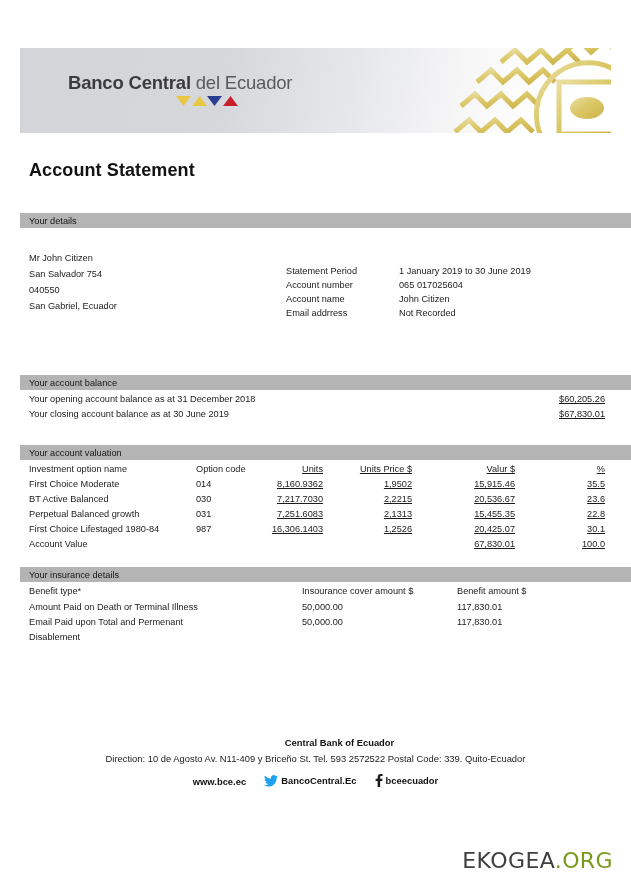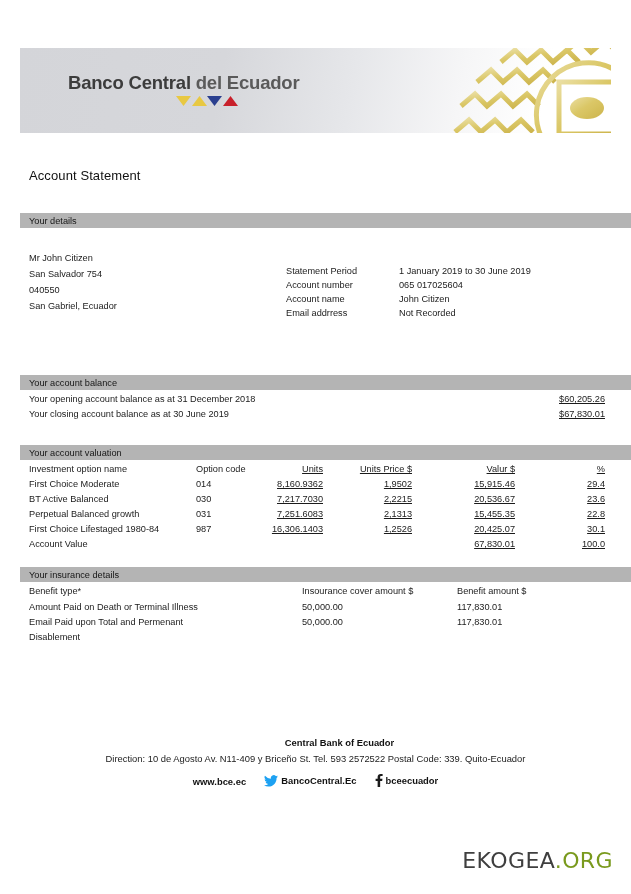--- a/index.html
+++ b/index.html
@@ -33,44 +33,44 @@
     height: 36px;
   }
   .logo-text {
     font-size: 18.5px;
     letter-spacing: -0.2px;
     color: #4a4a4a;
     white-space: nowrap;
     line-height: 1;
   }
   .logo-text .b1 { font-weight: bold; color: #3c3c3c; }
-  .logo-text .b2 { font-weight: bold; color: #5a5a5a; }
+  .logo-text .b2 { font-weight: normal; color: #5a5a5a; }
   .flag-tri {
     position: absolute;
     left: 108px;
     top: 22px;
     width: 62px;
     height: 11px;
   }
   .emblem {
     position: absolute;
     right: -6px;
     top: -12px;
     width: 170px;
     height: 108px;
     opacity: 0.92;
   }
 
   
   .doc-title {
     position: absolute;
     left: 29px;
-    top: 168px;
-    font-size: 13px;
-    font-weight: normal;
+    top: 160px;
+    font-size: 18px;
+    font-weight: bold;
     color: #121212;
     letter-spacing: 0.1px;
   }
 
   
   .sect-bar {
     position: absolute;
     left: 20px;
     width: 591px;
     height: 15px;
@@ -224,21 +224,21 @@
 <div class="txt r" style="left:255px; width:68px; top:463px">Units</div>
 <div class="txt r" style="left:340px; width:72px; top:463px">Units Price $</div>
 <div class="txt r" style="left:440px; width:75px; top:463px">Valur $</div>
 <div class="txt r" style="left:540px; width:65px; top:463px">%</div>
 
 <div class="txt" style="left:29px; top:478px">First Choice Moderate</div>
 <div class="txt" style="left:196px; top:478px">014</div>
 <div class="txt r" style="left:255px; width:68px; top:478px">8,160.9362</div>
 <div class="txt r" style="left:340px; width:72px; top:478px">1,9502</div>
 <div class="txt r" style="left:440px; width:75px; top:478px">15,915.46</div>
-<div class="txt r" style="left:540px; width:65px; top:478px">29.4</div>
+<div class="txt r" style="left:540px; width:65px; top:478px">35.5</div>
 
 <div class="txt" style="left:29px; top:493px">BT Active Balanced</div>
 <div class="txt" style="left:196px; top:493px">030</div>
 <div class="txt r" style="left:255px; width:68px; top:493px">7,217.7030</div>
 <div class="txt r" style="left:340px; width:72px; top:493px">2,2215</div>
 <div class="txt r" style="left:440px; width:75px; top:493px">20,536.67</div>
 <div class="txt r" style="left:540px; width:65px; top:493px">23.6</div>
 
 <div class="txt" style="left:29px; top:508px">Perpetual Balanced growth</div>
 <div class="txt" style="left:196px; top:508px">031</div>

